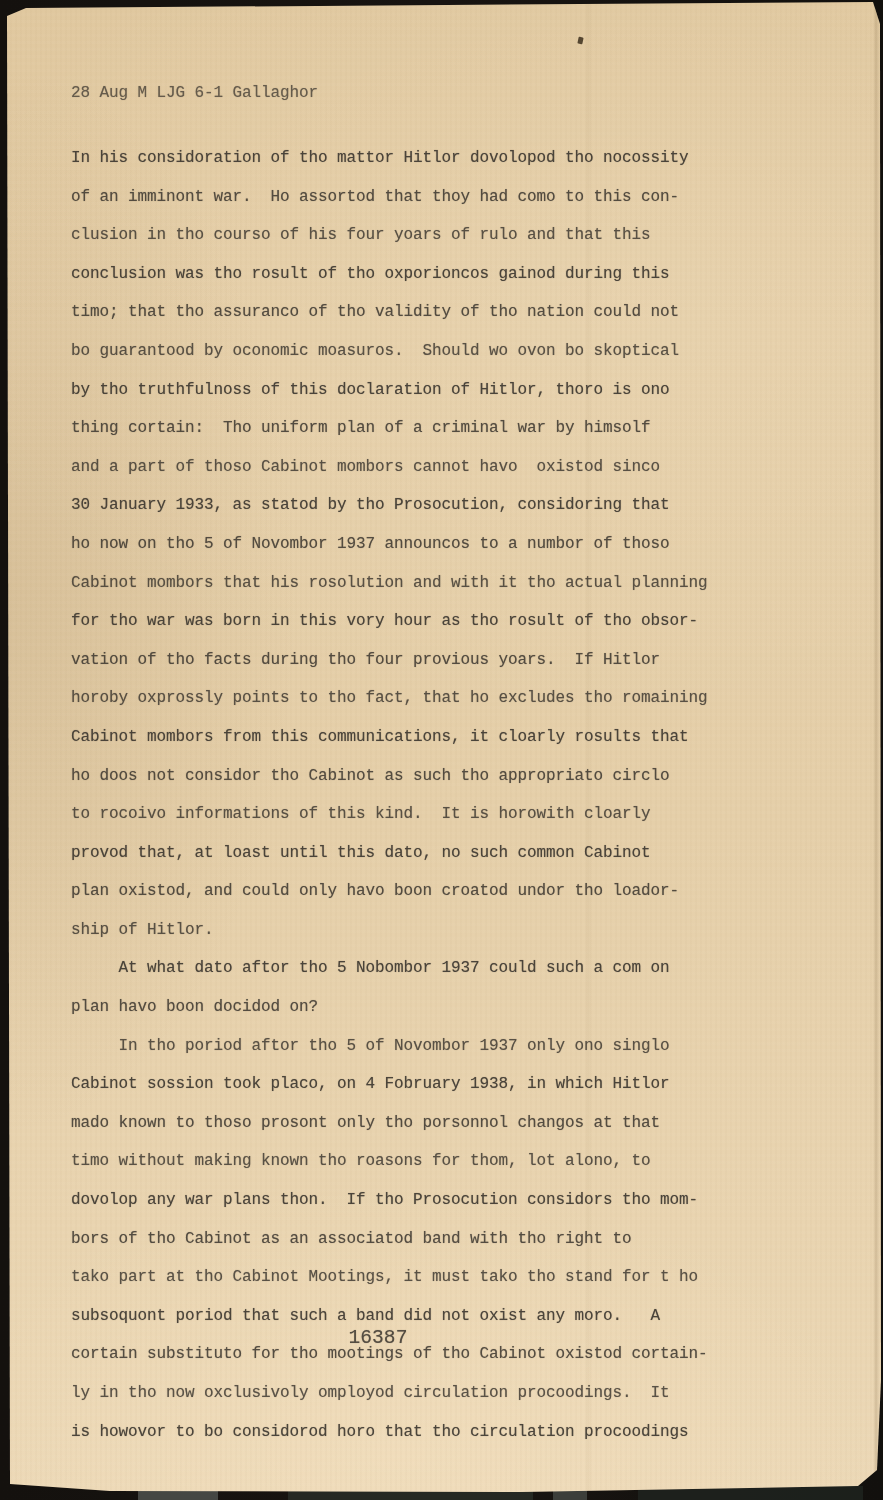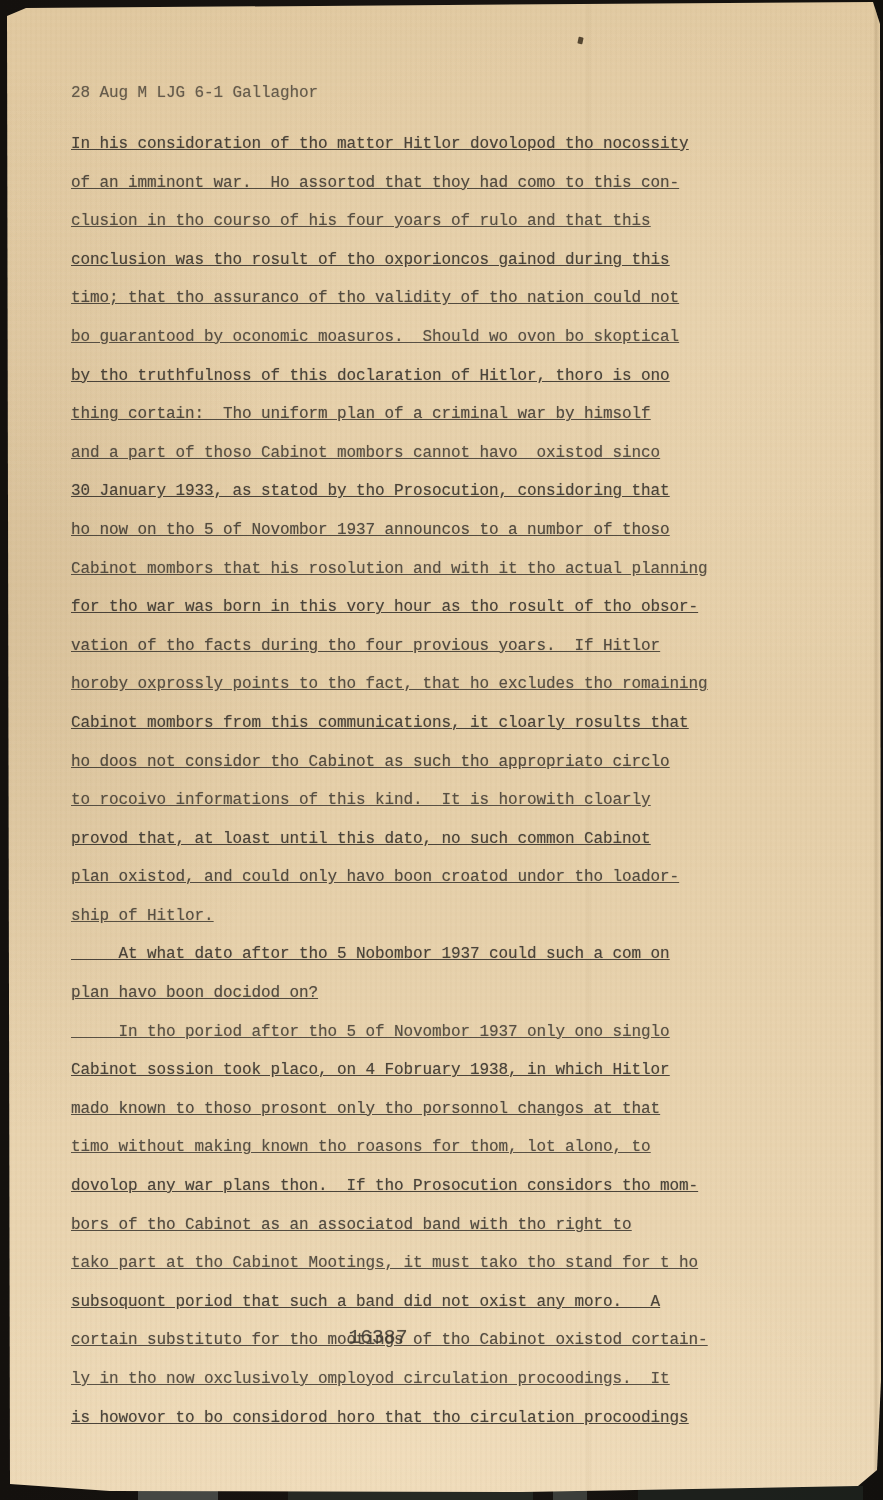--- a/index.html
+++ b/index.html
@@ -46,21 +46,21 @@
   }
   
   .typetext{
     position:absolute;left:71px;
     color:#3a352e;
     font-size:16px;letter-spacing:-0.1px;
     white-space:pre;
     text-shadow:0 0 1px rgba(58,53,46,.55);
   }
   .header-line{top:84px;opacity:.74;filter:blur(.25px);}
-  .body-block{top:125px;line-height:38.6px;text-decoration:underline;}
+  .body-block{top:139px;line-height:38.6px;}
   .line{filter:blur(.22px);}
   .line:nth-child(3n){opacity:.82;}
   .line:nth-child(3n+1){opacity:.9;}
   .line:nth-child(3n+2){opacity:.85;}
   .page-number{
     position:absolute;left:0;top:1327px;width:748px;
     text-align:center;color:#3a352e;font-size:19.6px;
     opacity:.85;filter:blur(.2px);
     text-shadow:0 0 1px rgba(58,53,46,.55);
     padding-left:8px;box-sizing:border-box;

